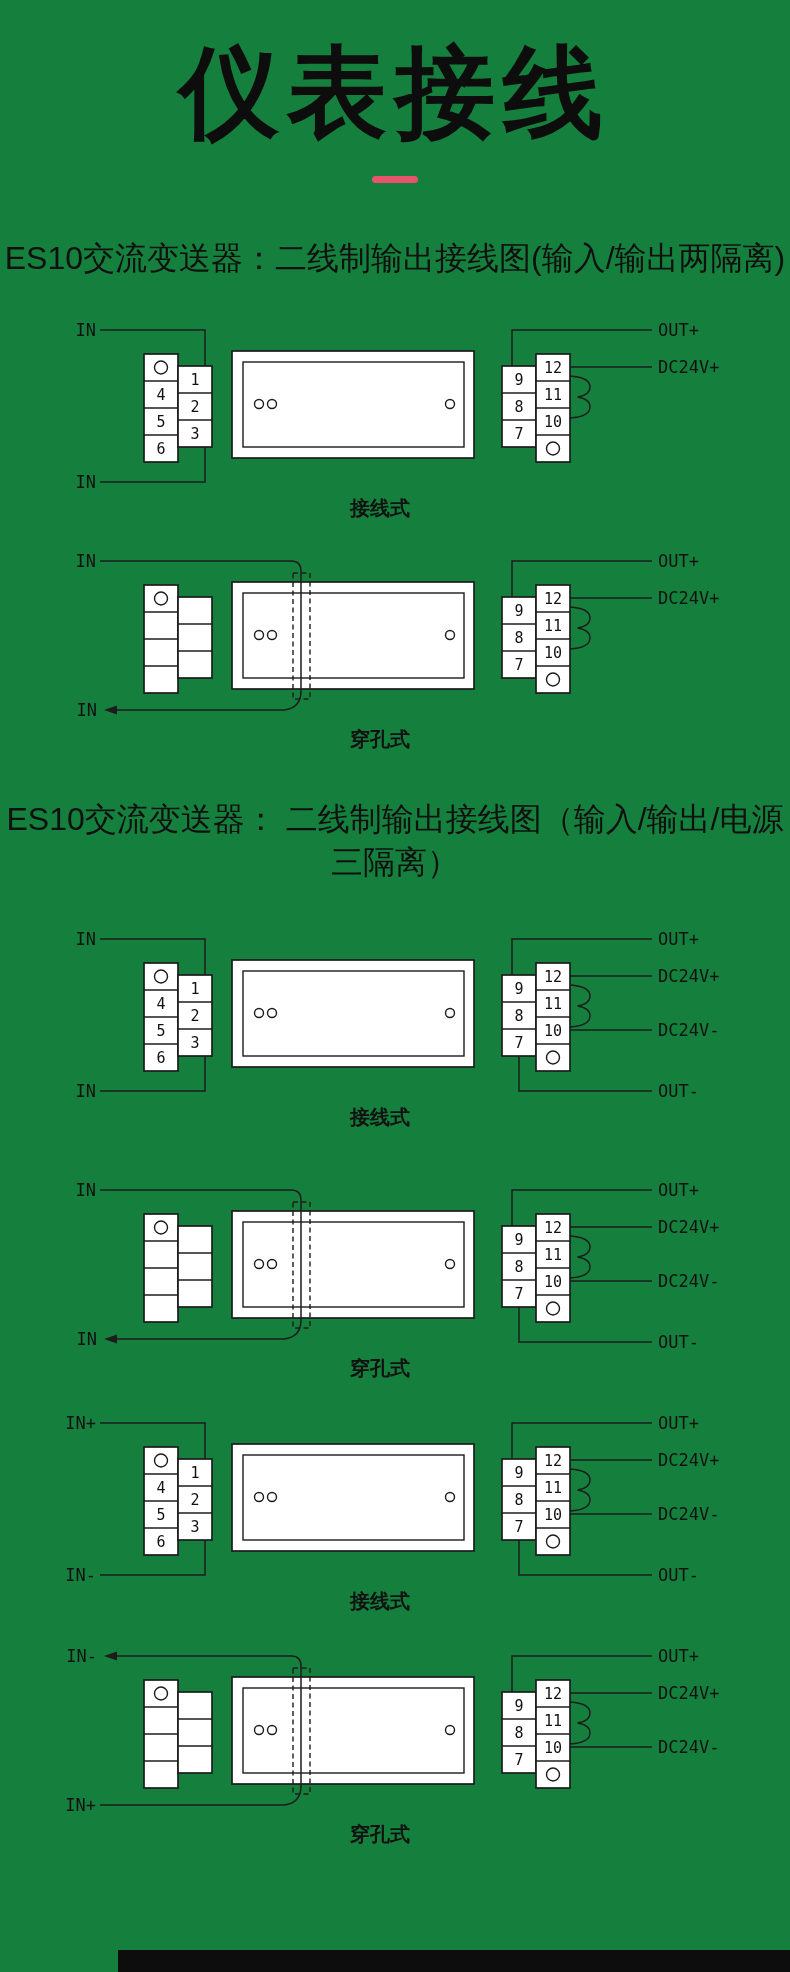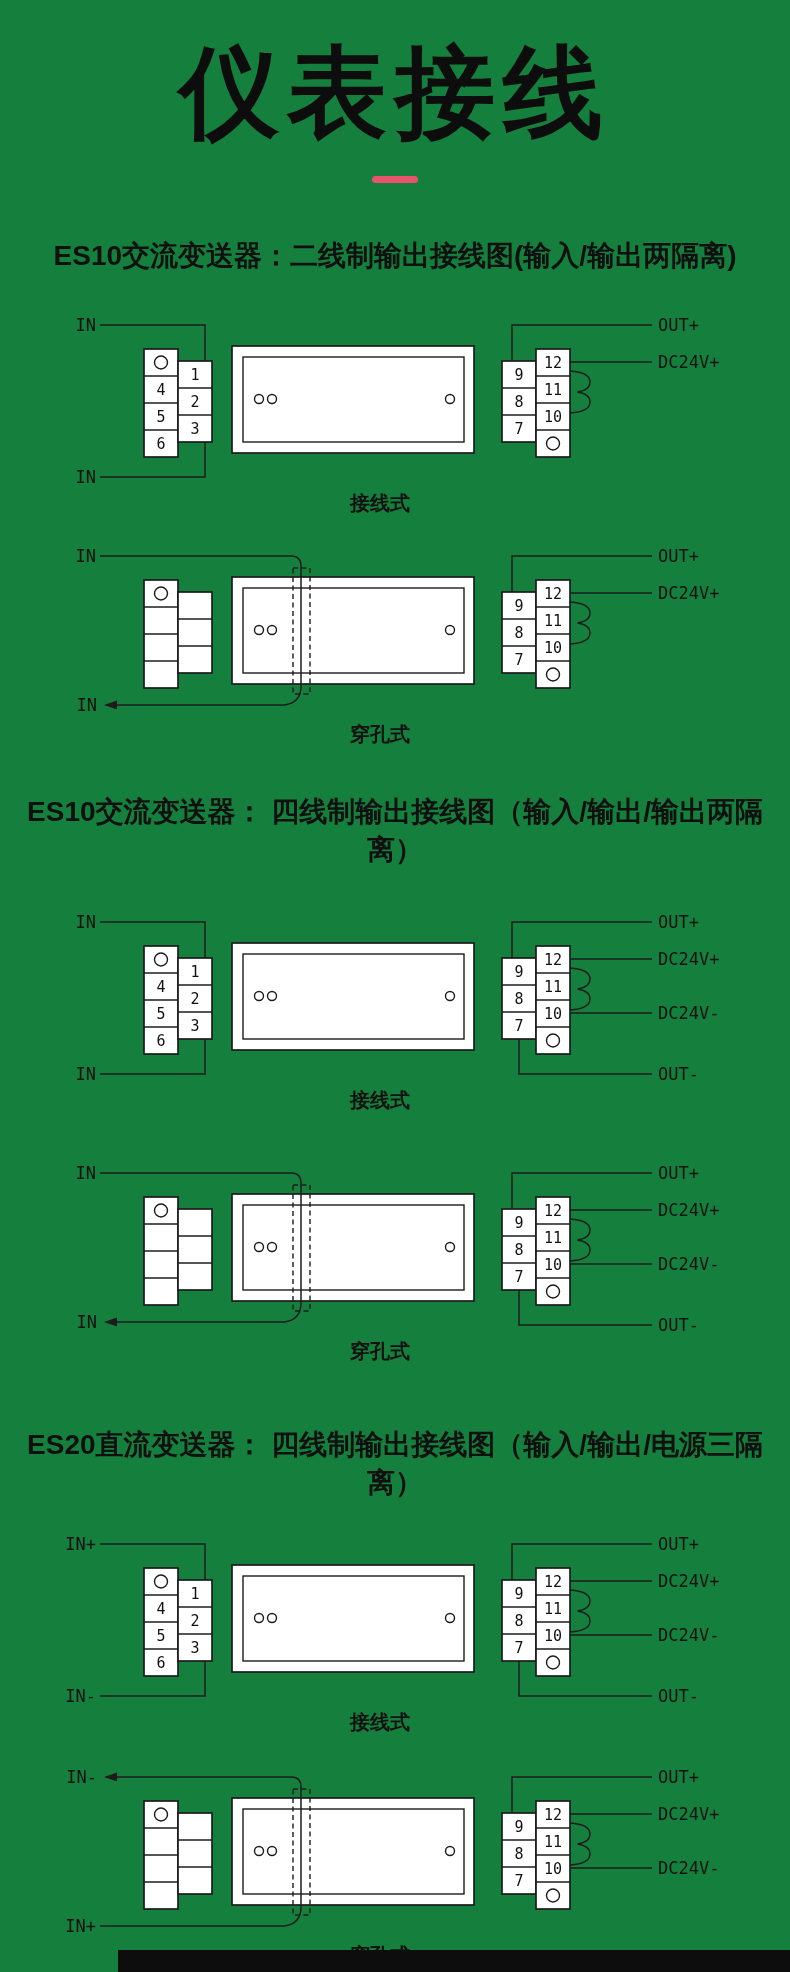--- a/index.html
+++ b/index.html
@@ -20,23 +20,23 @@
     letter-spacing:8px;
     color:#0d0d0d;
   }
   .title-dash{
     width:46px;height:7px;border-radius:4px;
     margin:32px auto 0;
     background:#e8546b;
   }
   .heading{
     text-align:center;
-    font-size:28px;
+    font-size:32px;
     line-height:1.35;
-    font-weight:700;
+    font-weight:400;
     color:#101010;
   }
   .h-sec1a{margin:54px 0 0;}
   .h-sec1b{margin:4px 0 0;}
   .h-sec2{margin:46px 0 0;}
   .h-sec3{margin:62px 0 0;}
   svg.diag{display:block;}
   #d1{margin-top:16px;}
   #d2{margin-top:6px;}
   #d3{margin-top:20px;}
@@ -176,21 +176,21 @@
       <polygon class="arrowhead" points="104,183 117,178.4 117,187.6"></polygon>
       <text class="lbl end" x="96" y="40">IN</text>
       <text class="lbl end" x="97" y="189">IN</text>
       <text class="lbl" x="658" y="40">OUT+</text>
       <text class="lbl" x="658" y="77">DC24V+</text>
       <text class="cap" x="380" y="219">穿孔式</text>
     </svg>
   </section>
 
   <section>
-    <div class="heading h-sec2">ES10交流变送器： 四线制输出接线图（输入/输出/输出两隔离）</div>
+    <div class="heading h-sec2">ES10交流变送器： 二线制输出接线图（输入/输出/电源三隔离）</div>
 
     <svg id="d3" class="diag" width="790" height="225" viewBox="0 0 790 225">
       <g>
         <rect class="dv" x="232" y="55" width="242" height="107"></rect>
         <rect class="dvn" x="243" y="66" width="221" height="85"></rect>
         <circle class="dvn" cx="259" cy="108" r="4.5"></circle>
         <circle class="dvn" cx="272" cy="108" r="4.5"></circle>
         <circle class="dvn" cx="450" cy="108" r="4.5"></circle>
       </g>
       <g>
@@ -299,21 +299,20 @@
       <text class="lbl end" x="97" y="189">IN</text>
       <text class="lbl" x="658" y="40">OUT+</text>
       <text class="lbl" x="658" y="77">DC24V+</text>
       <text class="lbl" x="658" y="131">DC24V-</text>
       <text class="lbl" x="658" y="192">OUT-</text>
       <text class="cap" x="380" y="219">穿孔式</text>
     </svg>
   </section>
 
   <section>
-    <div class="heading h-sec3">ES20直流变送器： 四线制输出接线图（输入/输出/电源三隔离）</div>
 
     <svg id="d5" class="diag" width="790" height="225" viewBox="0 0 790 225">
       <g>
         <rect class="dv" x="232" y="55" width="242" height="107"></rect>
         <rect class="dvn" x="243" y="66" width="221" height="85"></rect>
         <circle class="dvn" cx="259" cy="108" r="4.5"></circle>
         <circle class="dvn" cx="272" cy="108" r="4.5"></circle>
         <circle class="dvn" cx="450" cy="108" r="4.5"></circle>
       </g>
       <g>

